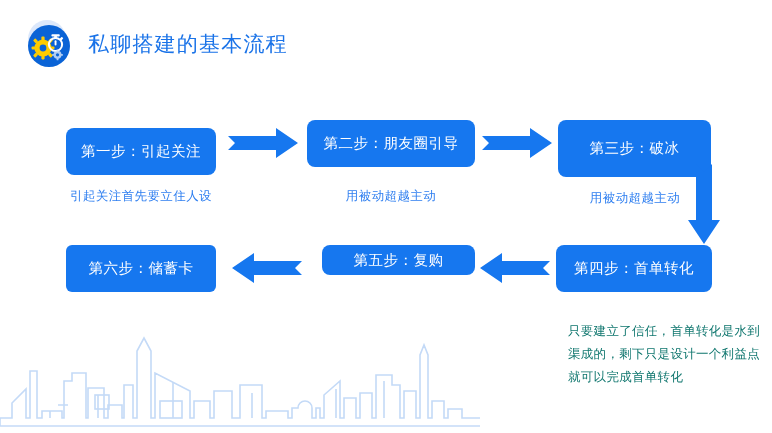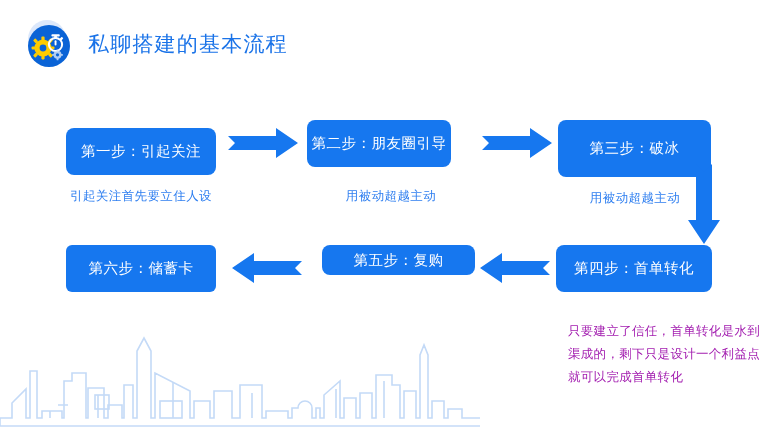--- a/index.html
+++ b/index.html
@@ -93,21 +93,21 @@
   .arrow svg { display: block; }
 
   
   .note {
     position: absolute;
     left: 568px;
     top: 320px;
     width: 192px;
     font-size: 12.5px;
     line-height: 23px;
-    color: #a21caf;
+    color: #0f766e;
     letter-spacing: 0.3px;
   }
 
   
   .skyline {
     position: absolute;
     left: 0;
     bottom: 0;
     width: 480px;
     height: 110px;
@@ -159,21 +159,21 @@
     </div>
   </div>
 
   <div class="page-title">私聊搭建的基本流程</div>
 </div>
 
 <div class="flow-box" style="left:66px; top:120px; width:150px; height:47px;margin-top:8px;">第一步：引起关注</div>
 
 <div class="caption" style="left:56px; top:188px; width:170px;">引起关注首先要立住人设</div>
 
-<div class="flow-box" style="left:307px; top:120px; width:144px; height:47px;">第二步：朋友圈引导</div>
+<div class="flow-box" style="left:307px; top:120px; width:168px; height:47px;">第二步：朋友圈引导</div>
 
 <div class="caption" style="left:321px; top:188px; width:140px;">用被动超越主动</div>
 
 <div class="flow-box" style="left:558px; top:120px; width:153px; height:57px;">第三步：破冰</div>
 
 <div class="caption" style="left:565px; top:190px; width:140px;">用被动超越主动</div>
 
 <div class="flow-box" style="left:66px; top:245px; width:150px; height:47px;border-radius:6px;">第六步：储蓄卡</div>
 
 <div class="flow-box" style="left:322px; top:245px; width:153px; height:30px;">第五步：复购</div>

